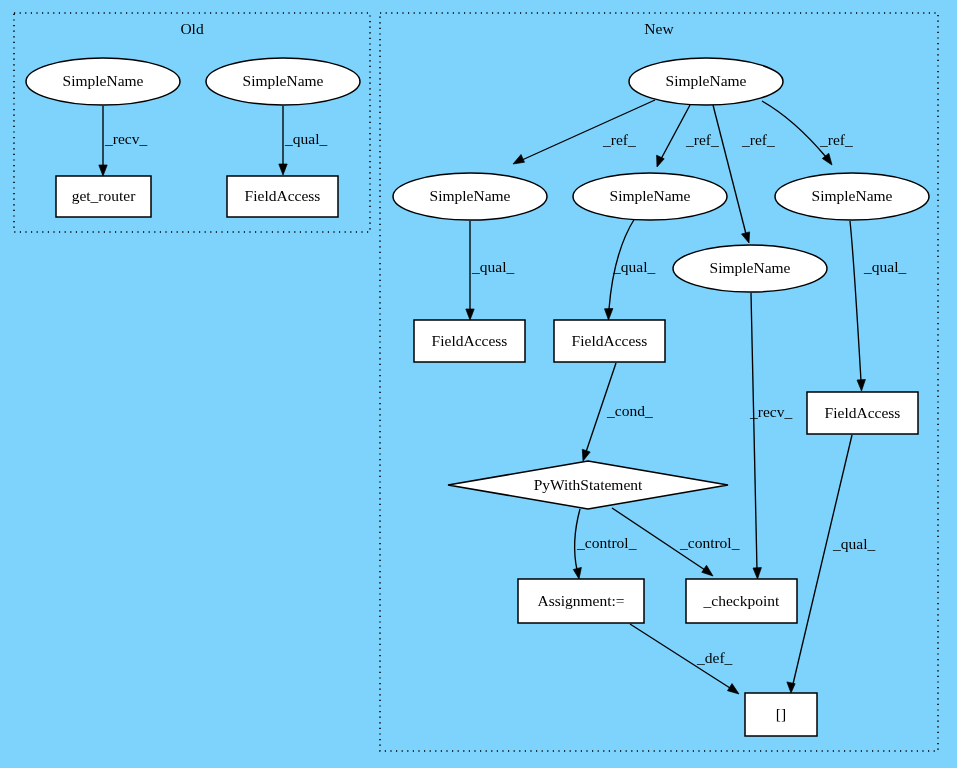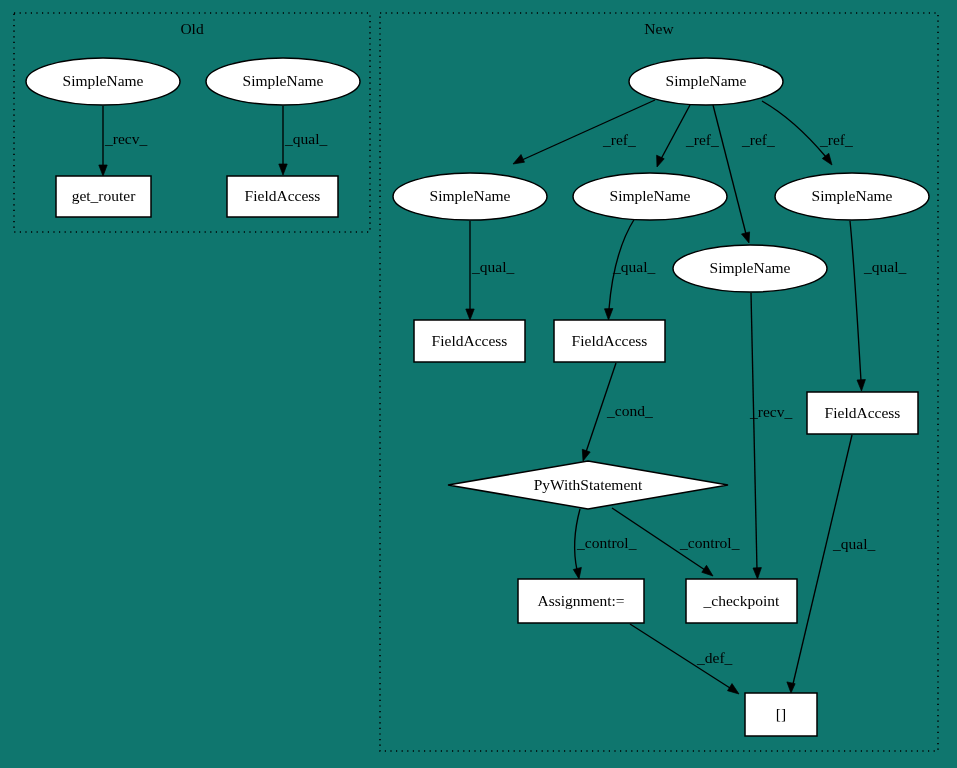--- a/index.html
+++ b/index.html
@@ -4,21 +4,21 @@
 <style>
   html, body {
     margin: 0;
     padding: 0;
     background: #ffffff;
   }
   #canvas {
     position: relative;
     width: 957px;
     height: 768px;
-    background: #0f766e;
+    background: #7dd3fc;
     font-family: "Liberation Serif", "DejaVu Serif", serif;
     overflow: hidden;
   }
   svg#graph {
     position: absolute;
     left: 0;
     top: 0;
     width: 957px;
     height: 768px;
   }

